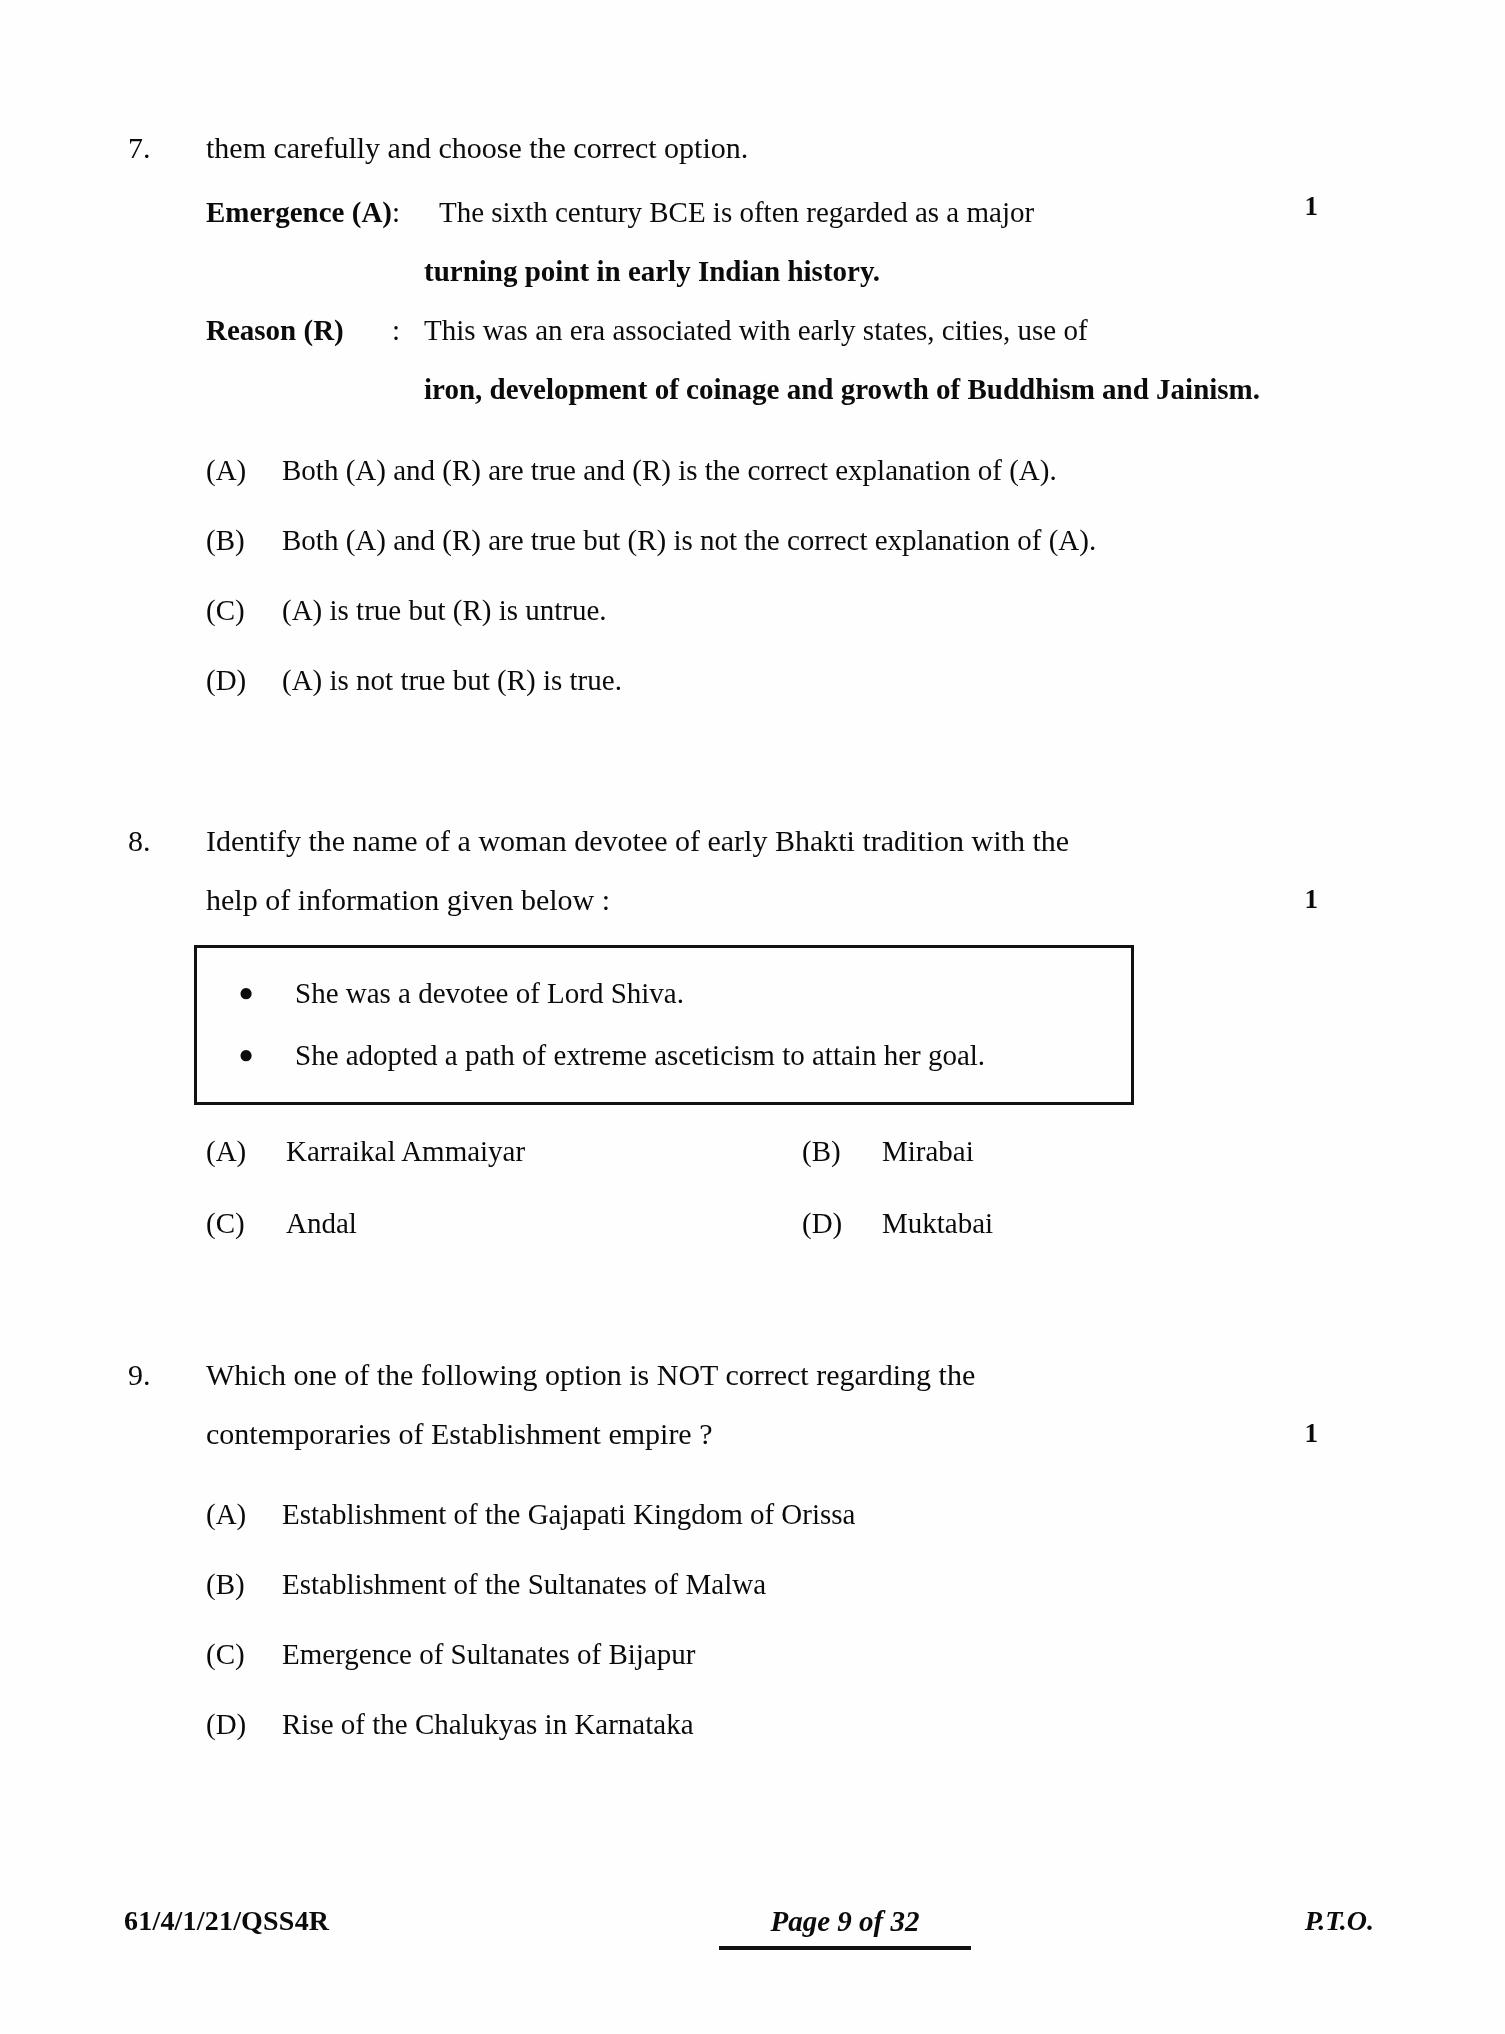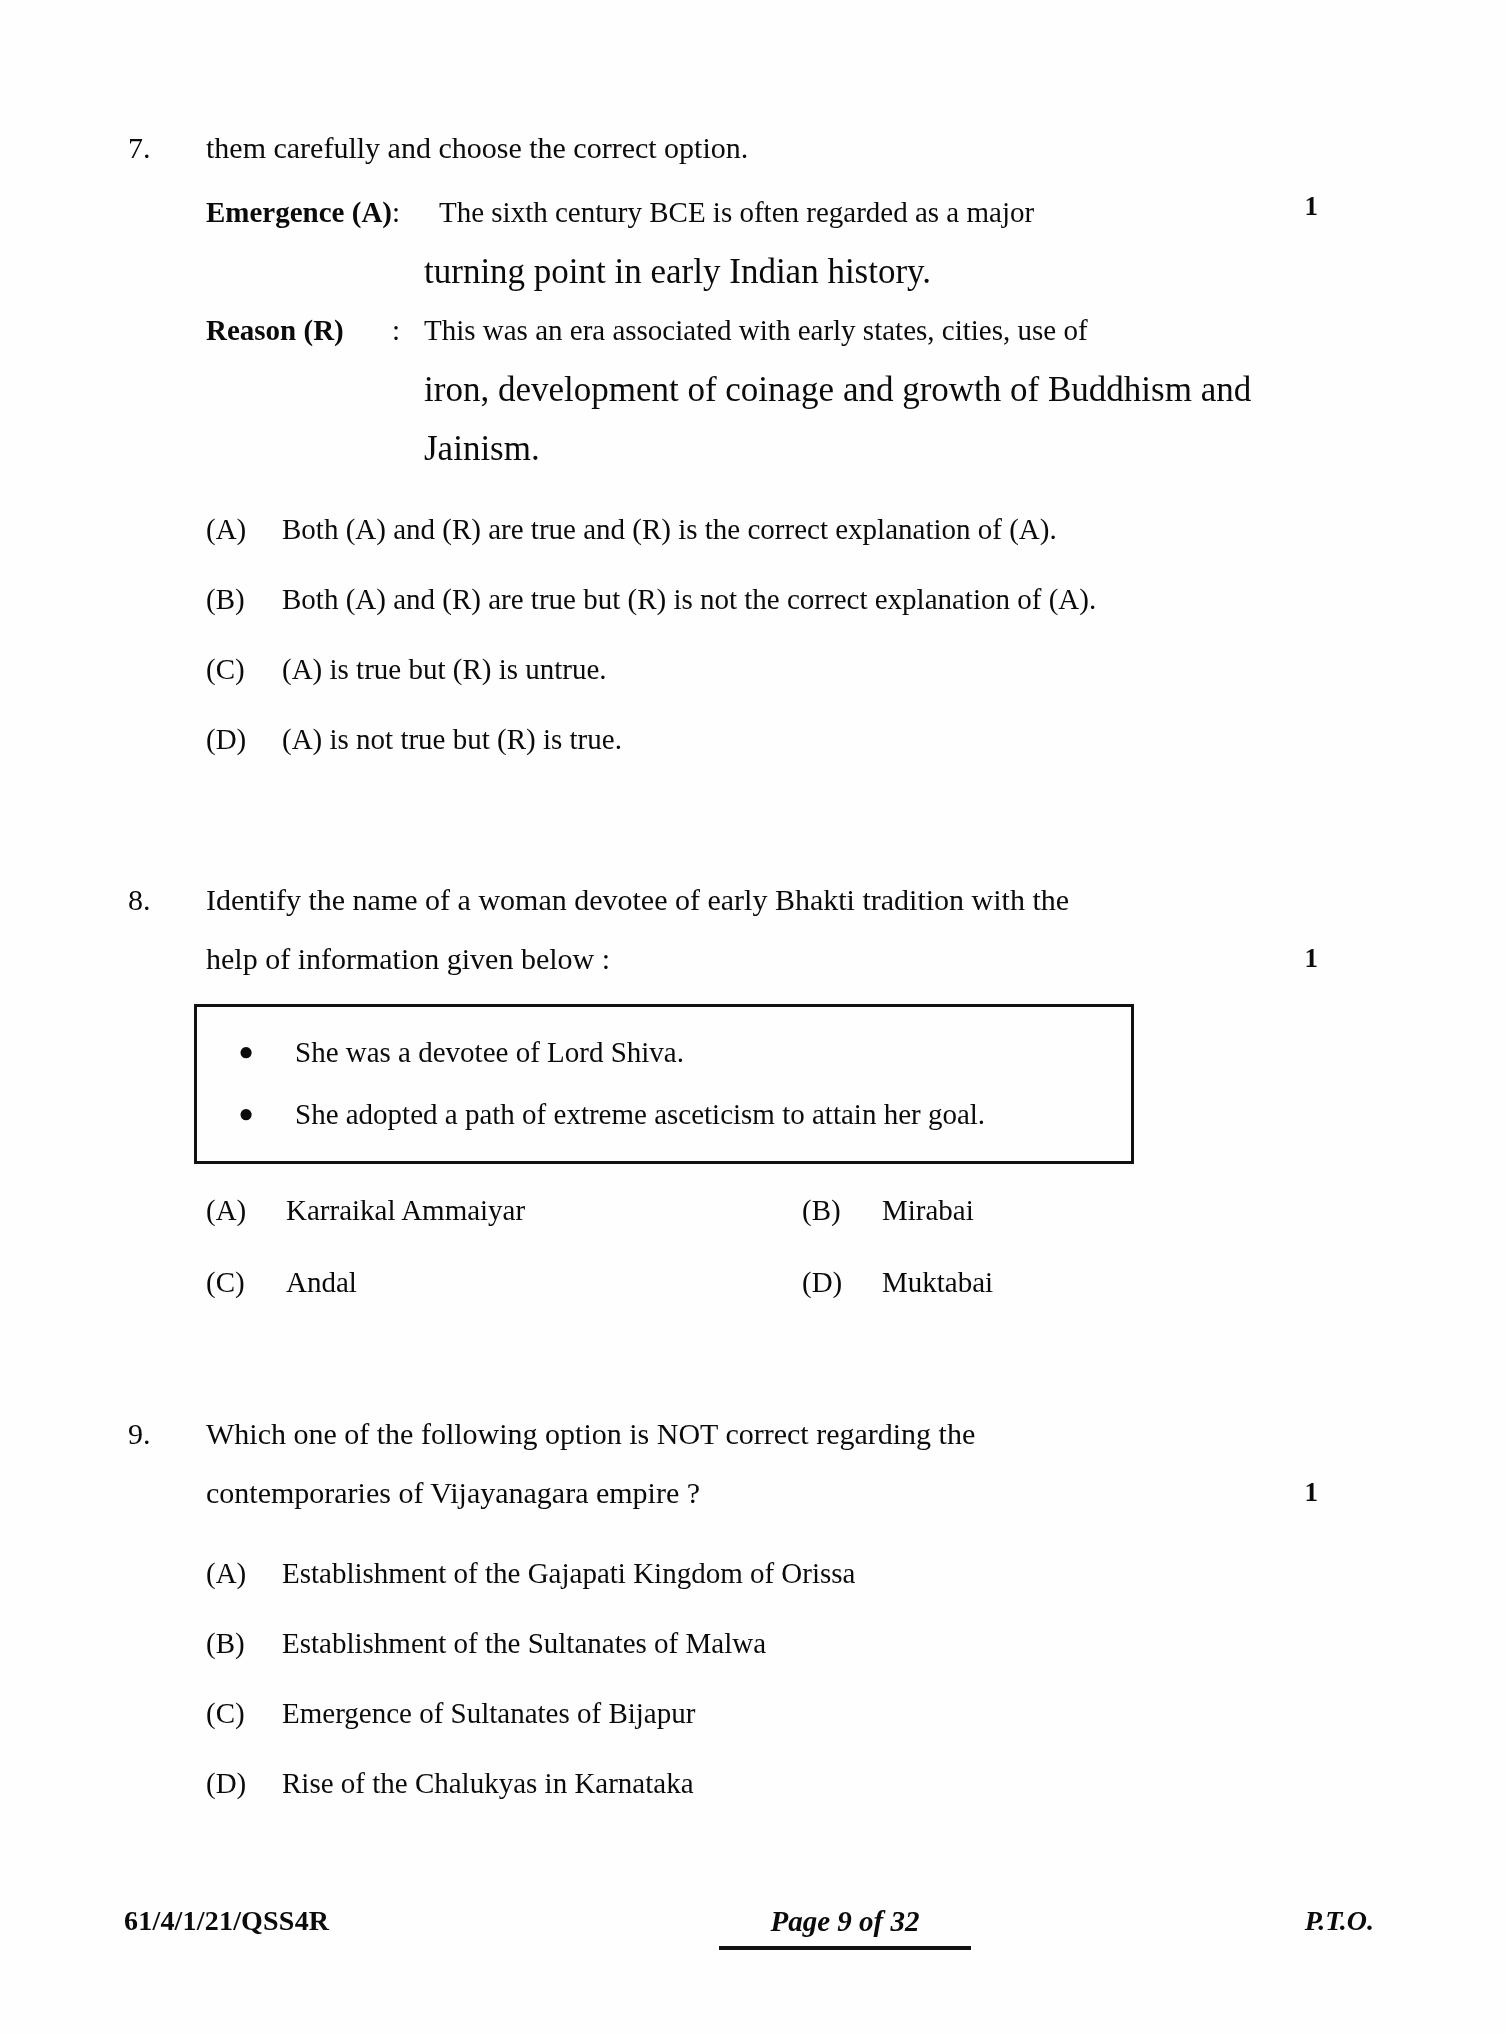--- a/index.html
+++ b/index.html
@@ -91,22 +91,23 @@
   .ar-text {
     flex: 1 1 auto;
     min-width: 0;
     text-align: justify;
     text-align-last: left;
     padding-right: 4px;
   }
   .ar-text.justify-all { text-align: justify; margin-left: 15px; }
   .ar-cont {
     padding-left: 218px;
-    font-size: 35px;
-    line-height: 59px;
+    font-size: 29px;
+    line-height: 59px;
+    font-weight: bold;
   }
 
   
   .options {
     margin-top: 16px;
   }
   .opt {
     display: flex;
     align-items: flex-start;
     font-size: 29px;
@@ -318,21 +319,21 @@
       </div>
     </div>
 
     <div class="gap-md"></div>
 
     <div class="question">
       <div class="q-row">
         <div class="q-num">9.</div>
         <div class="q-body">
           <div class="q-stem justify-all">Which one of the following option is NOT correct regarding the</div>
-          <div class="q-stem">contemporaries of Vijayanagara empire ?</div>
+          <div class="q-stem">contemporaries of Establishment empire ?</div>
         </div>
       </div>
       <div class="marks" style="top:59px;">1</div>
 
       <div class="options">
         <div class="q-row">
           <div class="q-num"></div>
           <div class="q-body">
             <div class="opt">
               <div class="opt-key">(A)</div>

